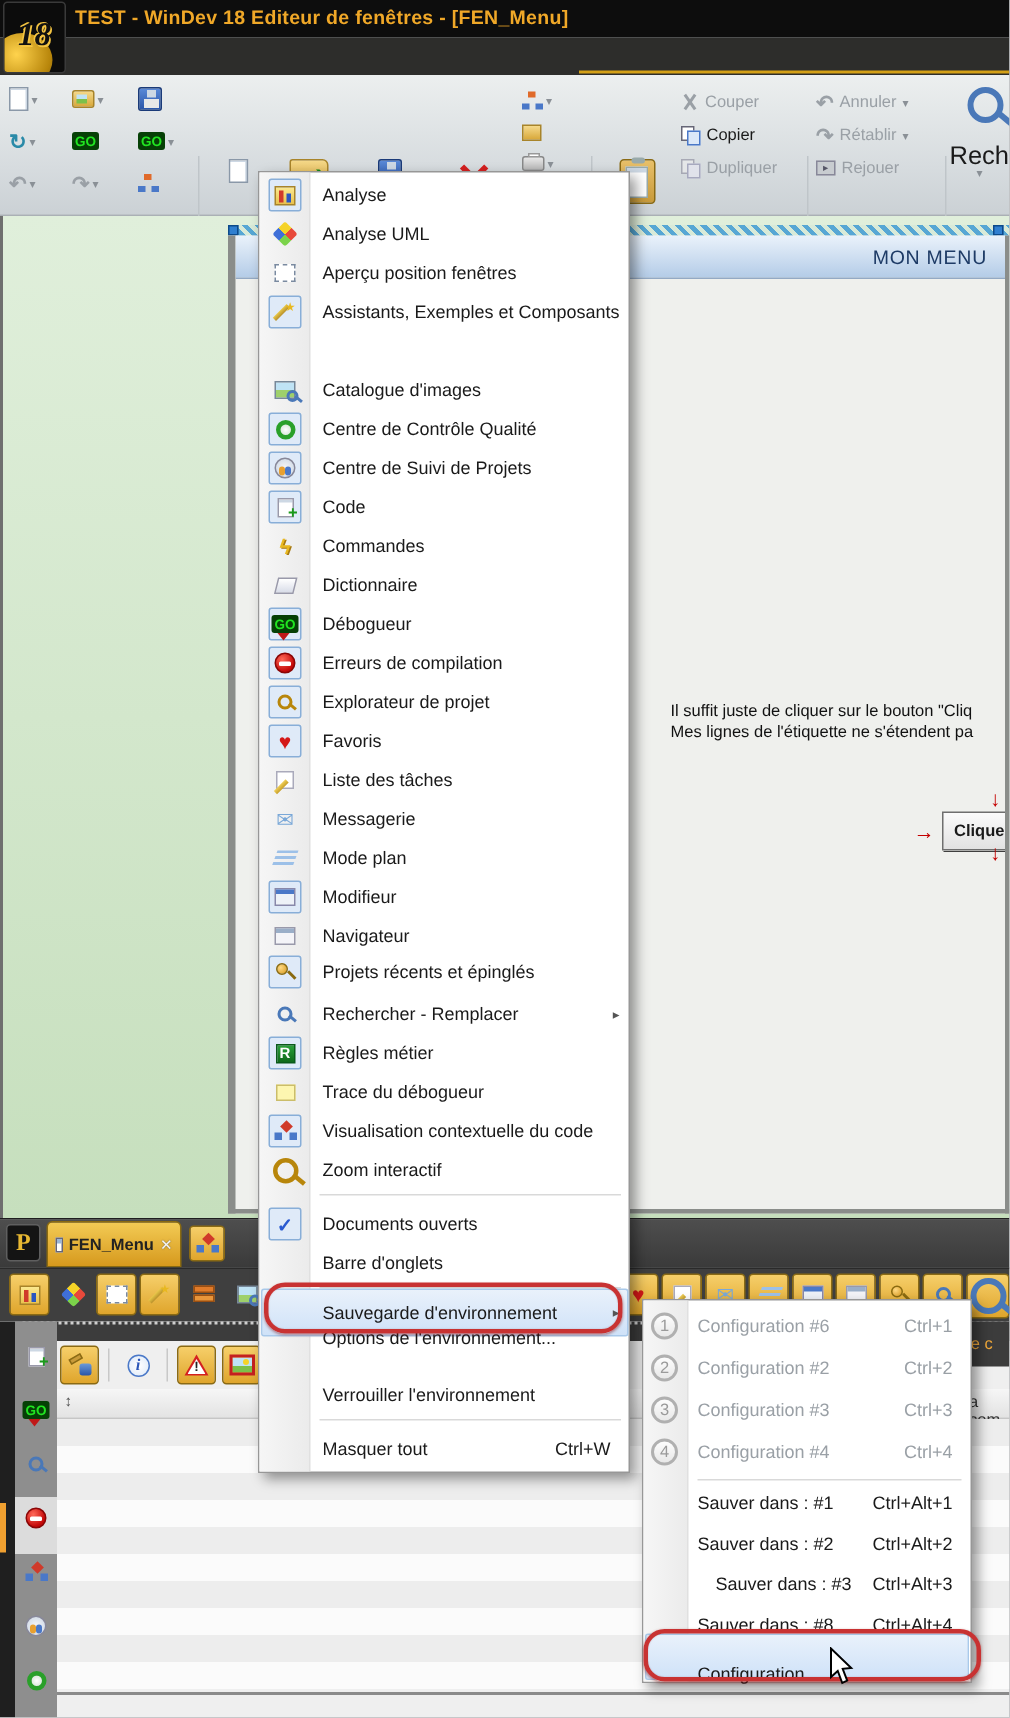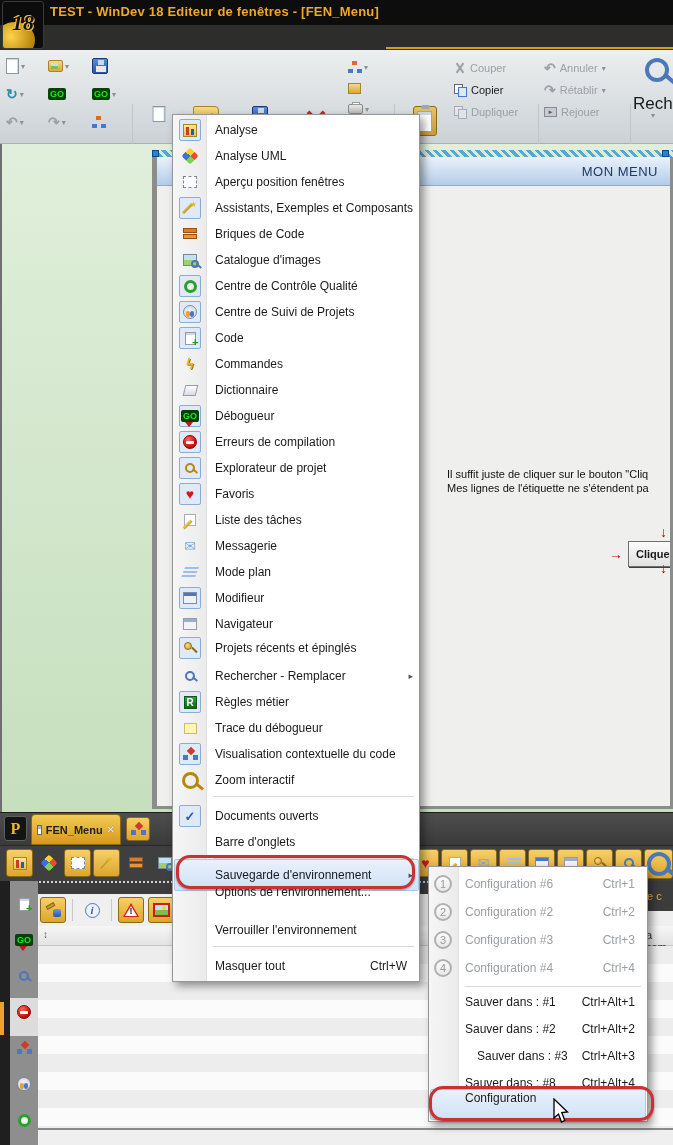--- a/index.html
+++ b/index.html
@@ -506,29 +506,20 @@
       </div>
       <div class="mrow" style="top: 80px; height: 26px;">
         <div class="micon on">
           <span style="width:14px;height:14px;position:relative;display:block">
             <span style="position:absolute;left:1px;bottom:1px;width:13px;height:3px;background:linear-gradient(#e8c84a,#b8902a);transform:rotate(-45deg);transform-origin:left bottom"></span>
             <span style="position:absolute;right:0;top:0;color:#e8b820;font-size:8px;line-height:8px">★</span>
           </span>
         </div>
         <span class="lbl">Assistants, Exemples et Composants</span>
       </div>
-      <div class="mrow" style="top: 106px; height: 26px;">
-        <div class="micon">
-          <span style="width:14px;height:12px;display:block">
-            <span style="display:block;width:14px;height:5px;background:#e07b2a;border:1px solid #9a4f12"></span>
-            <span style="display:block;width:14px;height:5px;background:#e8953a;border:1px solid #9a4f12;margin-top:1px"></span>
-          </span>
-        </div>
-        <span class="lbl">Briques de Code</span>
-      </div>
       <div class="mrow" style="top: 132px; height: 26px;">
         <div class="micon">
           <span style="width:14px;height:12px;background:linear-gradient(#bfe3f5 50%,#9ed06b 50%);border:1px solid #789;display:block;position:relative">
             <span class="mag" style="position:absolute;right:-3px;bottom:-3px;width:8px;height:8px"></span>
           </span>
         </div>
         <span class="lbl">Catalogue d'images</span>
       </div>
       <div class="mrow" style="top: 158px; height: 26px;">
         <div class="micon on">
@@ -745,21 +736,21 @@
       <div class="mrow" style="top: 176px; height: 26px;">
         <span class="lbl" style="left: 48px;">Sauver dans : #3</span>
         <span class="sc">Ctrl+Alt+3</span>
       </div>
       <div class="mrow" style="top: 203px; height: 26px;">
         <span class="lbl" style="left: 36px;">Sauver dans : #8</span>
         <span class="sc">Ctrl+Alt+4</span>
       </div>
       <div class="msep" style="top: 234px; left: 36px; right: 6px;"></div>
       <div class="hoverband" style="left: 1px; top: 222px; width: 216px; height: 31px;"></div>
-      <div class="mrow" style="top: 214px; height: 34px; text-align: right;">
+      <div class="mrow" style="top: 232px; height: 34px; text-align: right;">
         <span class="lbl" style="left: 36px;">Configuration</span>
       </div>
     </div>
 
   <div class="abs redline" style="left:176px;top:855px;width:239px;height:34px"></div>
   <div class="abs redline" style="left:429px;top:1086px;width:225px;height:35px"></div>
 
   <svg id="cursor" class="abs" style="left:552px;top:1098px" width="19" height="26" viewBox="0 0 19 26">
     <path d="M2 1 L2 20 L6.5 16 L9.5 24 L12.8 22.4 L9.8 14.6 L15.5 14 Z" fill="#fff" stroke="#000" stroke-width="1.3"></path>
   </svg>

